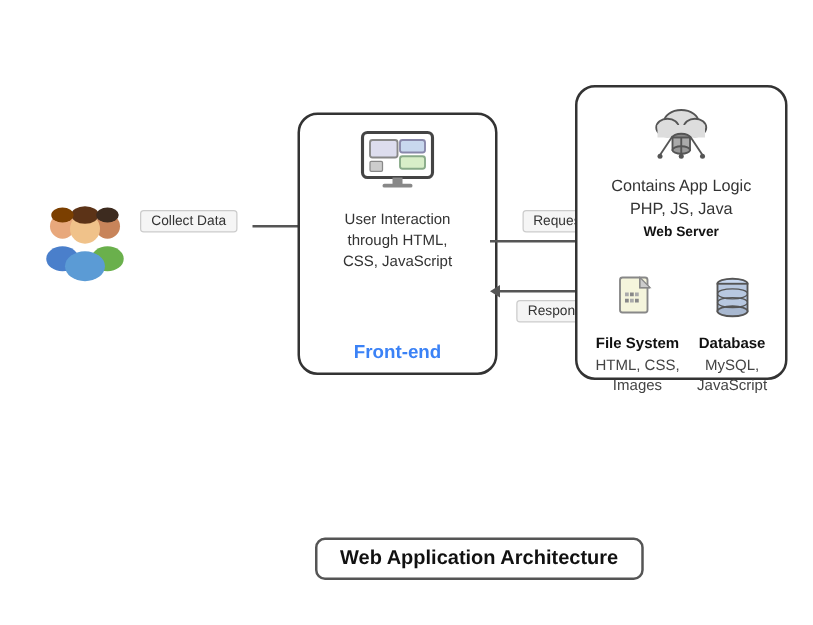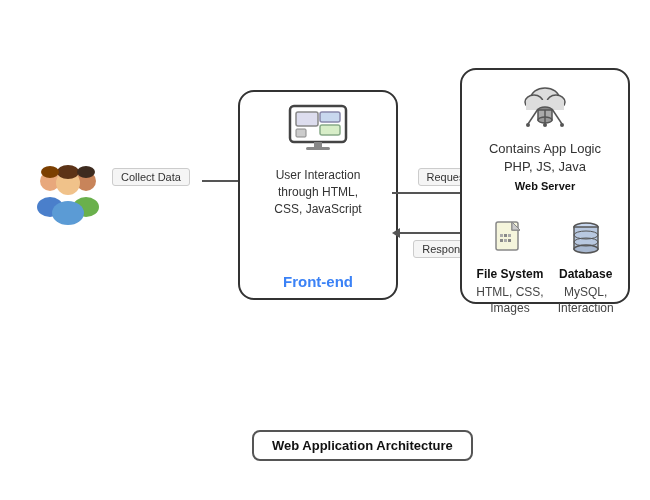--- a/index.html
+++ b/index.html
@@ -214,21 +214,21 @@
     .title-box {
       position: absolute;
       left: 252px;
       top: 430px;
       border: 2px solid #555;
       border-radius: 8px;
       padding: 6px 18px;
       background: #fff;
     }
     .title-text {
-      font-size: 13px;
+      font-size: 16px;
       font-weight: bold;
       color: #111;
       text-align: center;
     }
   </style>
 </head>
 <body>
 
 <div class="diagram">
 
@@ -355,21 +355,21 @@
 
             <ellipse cx="18" cy="7" rx="12" ry="4" fill="#c8d8f0" stroke="#555" stroke-width="1.5"></ellipse>
             <rect x="6" y="7" width="24" height="22" fill="#b8c8e0" stroke="#555" stroke-width="1.5"></rect>
             <ellipse cx="18" cy="29" rx="12" ry="4" fill="#a8b8d0" stroke="#555" stroke-width="1.5"></ellipse>
             <ellipse cx="18" cy="15" rx="12" ry="4" fill="none" stroke="#555" stroke-width="1"></ellipse>
             <ellipse cx="18" cy="22" rx="12" ry="4" fill="none" stroke="#555" stroke-width="1"></ellipse>
           </svg>
         </div>
         <div class="storage-label">Database</div>
         <div class="storage-desc" style="white-space: pre-line;">MySQL,
-Interaction</div>
+JavaScript</div>
       </div>
     </div>
   </div>
 
   <div class="title-box">
     <div class="title-text">Web Application Architecture</div>
   </div>
 
 </div>
 

